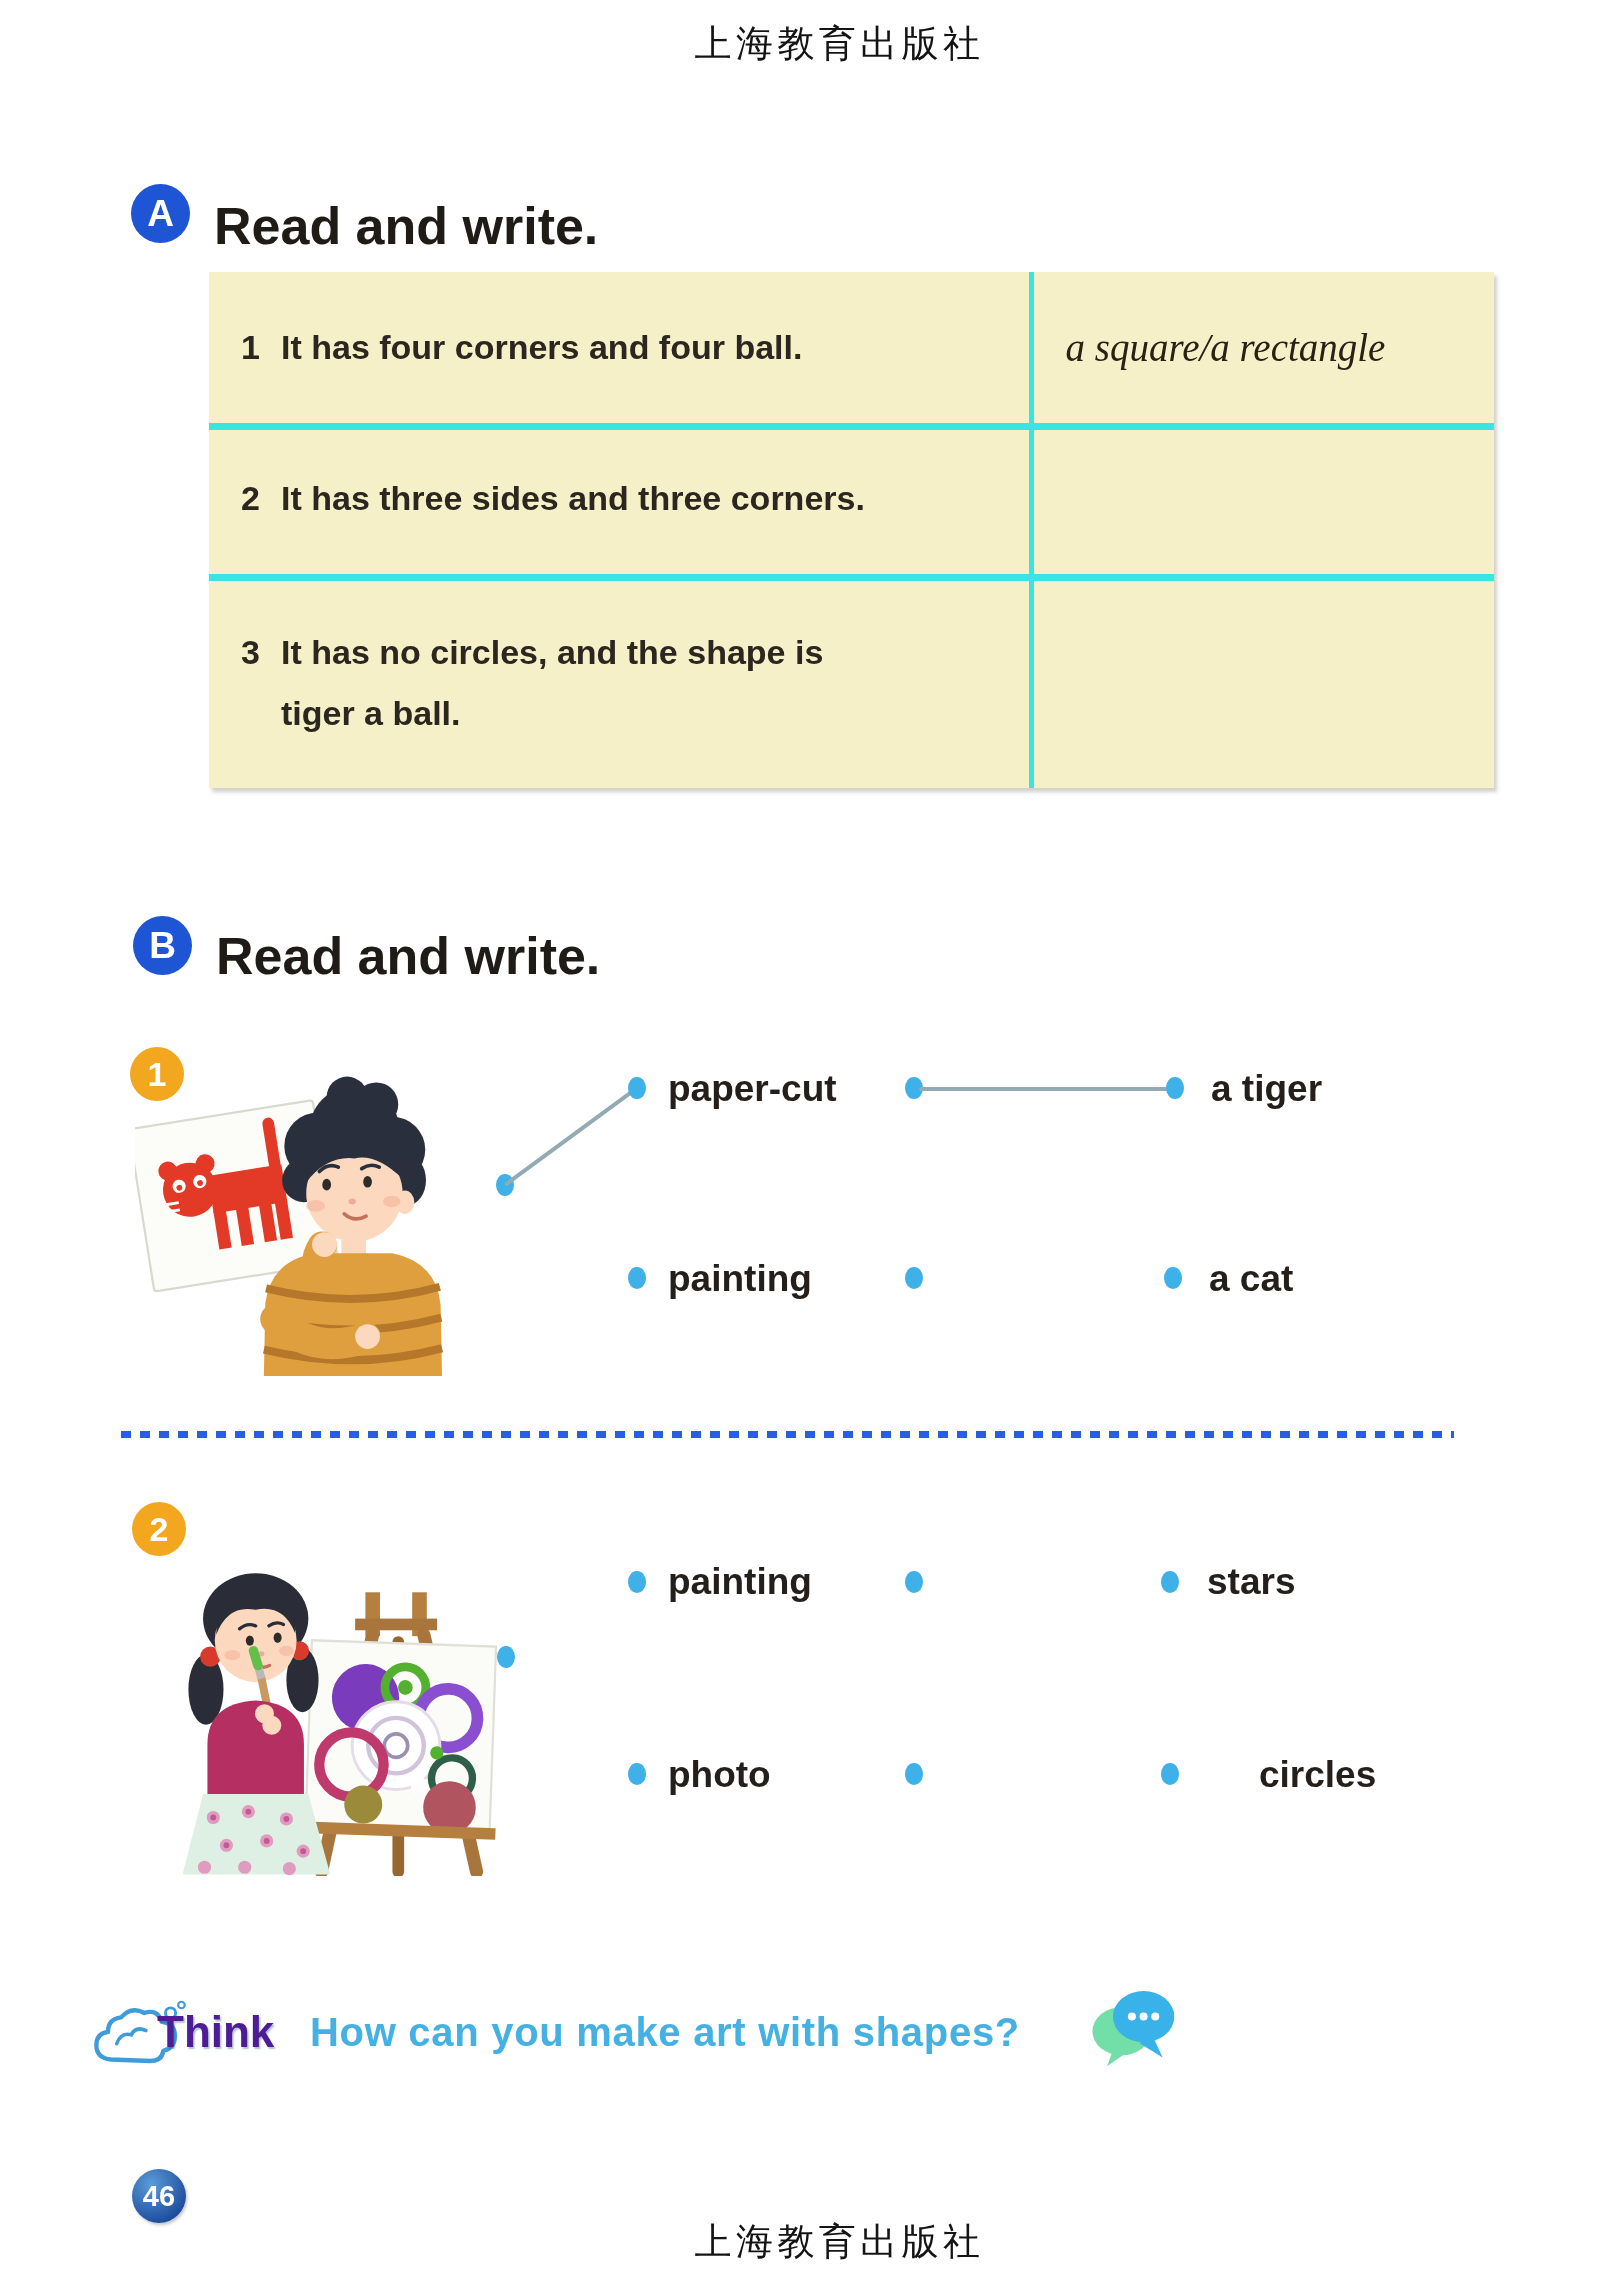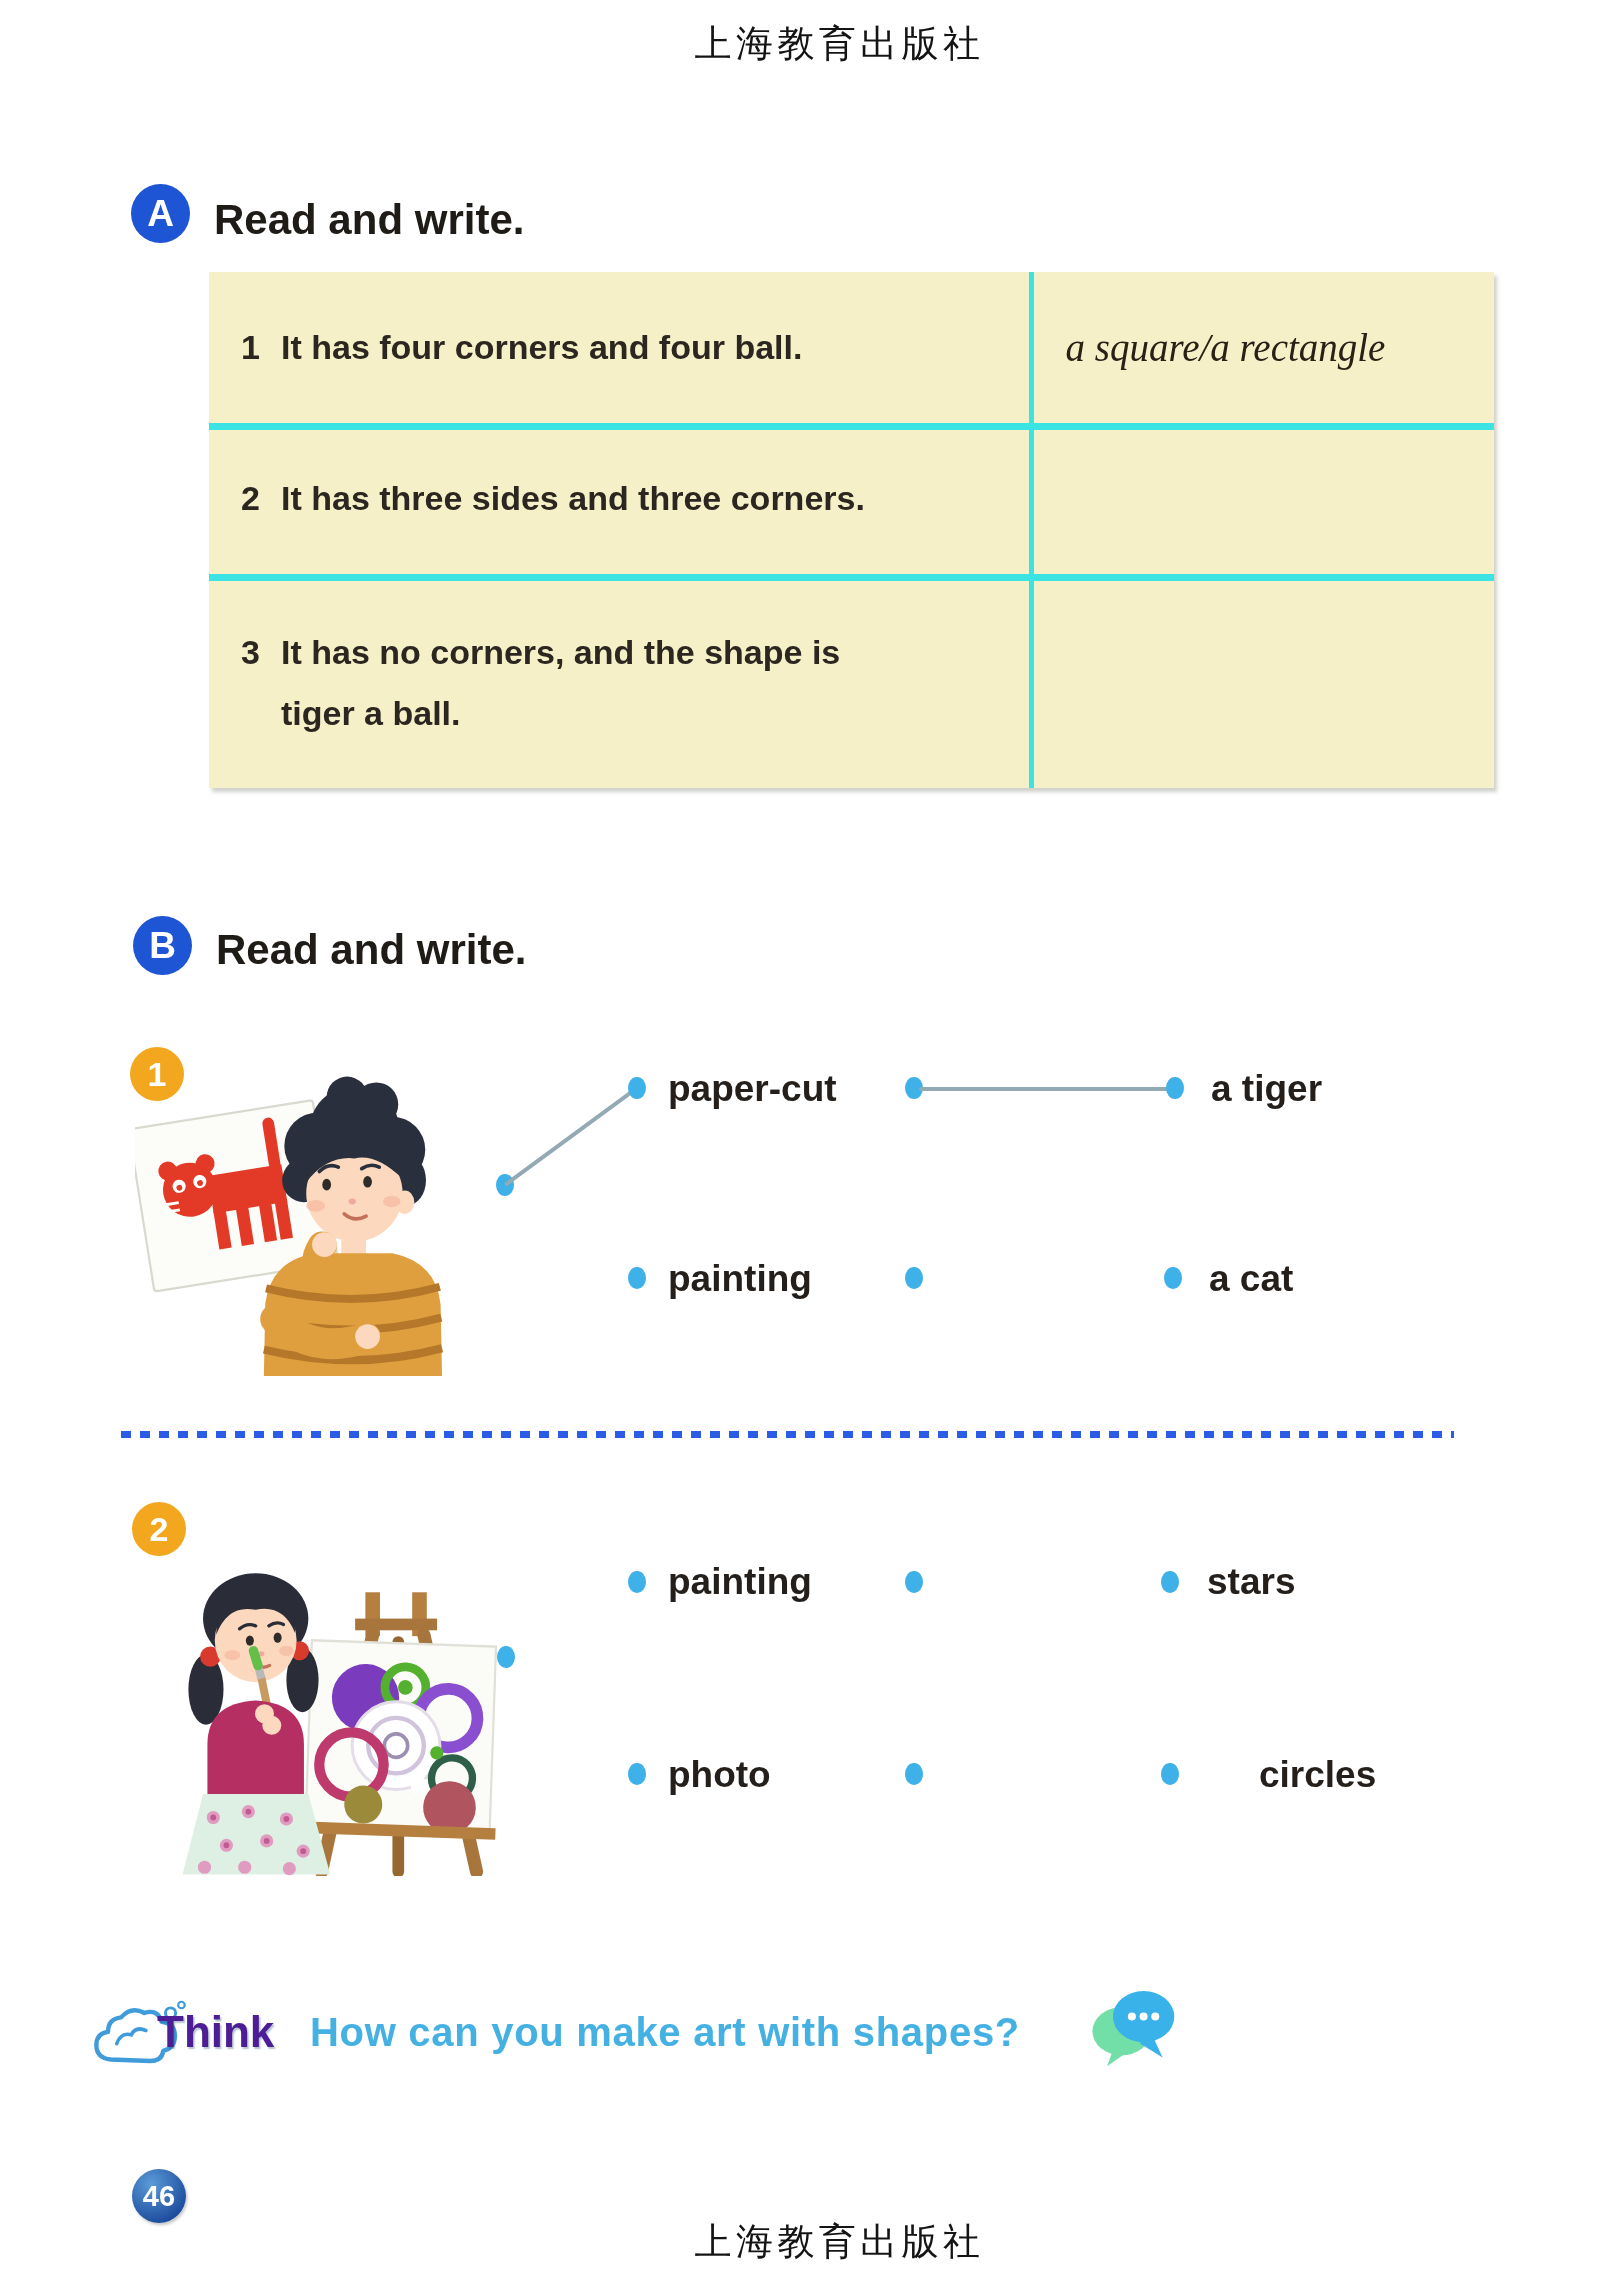--- a/index.html
+++ b/index.html
@@ -7,21 +7,21 @@
         font-family:"Liberation Sans", sans-serif;color:#241f1a;}
   .watermark{position:absolute;left:7px;width:100%;text-align:center;
         font-family:"Liberation Serif","DejaVu Serif",serif;font-size:37px;color:#141414;letter-spacing:4.4px;margin-left:24px;}
   .wm-top{top:19px;}
   .wm-bottom{top:2217px;}
 
   .badge{position:absolute;border-radius:50%;color:#fff;font-weight:700;
          display:flex;align-items:center;justify-content:center;}
   .badge-blue{width:59px;height:59px;background:#1e55d4;font-size:37px;}
   .badge-orange{width:54px;height:54px;background:#f2a71f;font-size:34px;}
-  .section-title{position:absolute;font-size:42px;font-weight:700;color:#1f1b16;}
+  .section-title{position:absolute;font-size:52px;font-weight:700;color:#1f1b16;}
 
   .rw-table{position:absolute;left:209px;top:272px;width:1285px;height:516px;
         background:#f6f0c8;box-shadow:2.9px 4.4px 3.7px rgba(150,150,140,.45);}
   .vline{position:absolute;left:820px;top:0;width:5.1px;height:100%;background:#3ce3e3;}
   .hline{position:absolute;left:0;width:100%;height:6.6px;background:#3ce3e3;}
 
   .clue{position:absolute;left:32px;font-size:34px;font-weight:700;color:#2b2620;line-height:45px;
         display:flex;}
   .clue .num{width:40px;flex:0 0 40px;}
   .clue .txt span{display:block;}
@@ -73,21 +73,21 @@
       <span class="num">2</span>
       <span class="txt">
           <span>It has three sides and three corners.</span>
         </span>
     </div>
     <div class="answer-cell" style="top:176px;height:110px;"></div>
 
     <div class="clue" style="top:358px;">
       <span class="num">3</span>
       <span class="txt">
-        <span>It has no corners, and the shape is</span>
+        <span>It has no circles, and the shape is</span>
         <span style="margin-top:16px;">tiger a ball.</span>
       </span>
     </div>
     <div class="answer-cell" style="top:344px;height:146px;"></div>
   </div>
 
   <div class="badge badge-blue" style="left:133px;top:916px;">B</div>
   <div class="section-title" style="left:216px;top:926px;">Read and write.</div>
 
   <div class="badge badge-orange" style="left:130px;top:1047px;">1</div>

